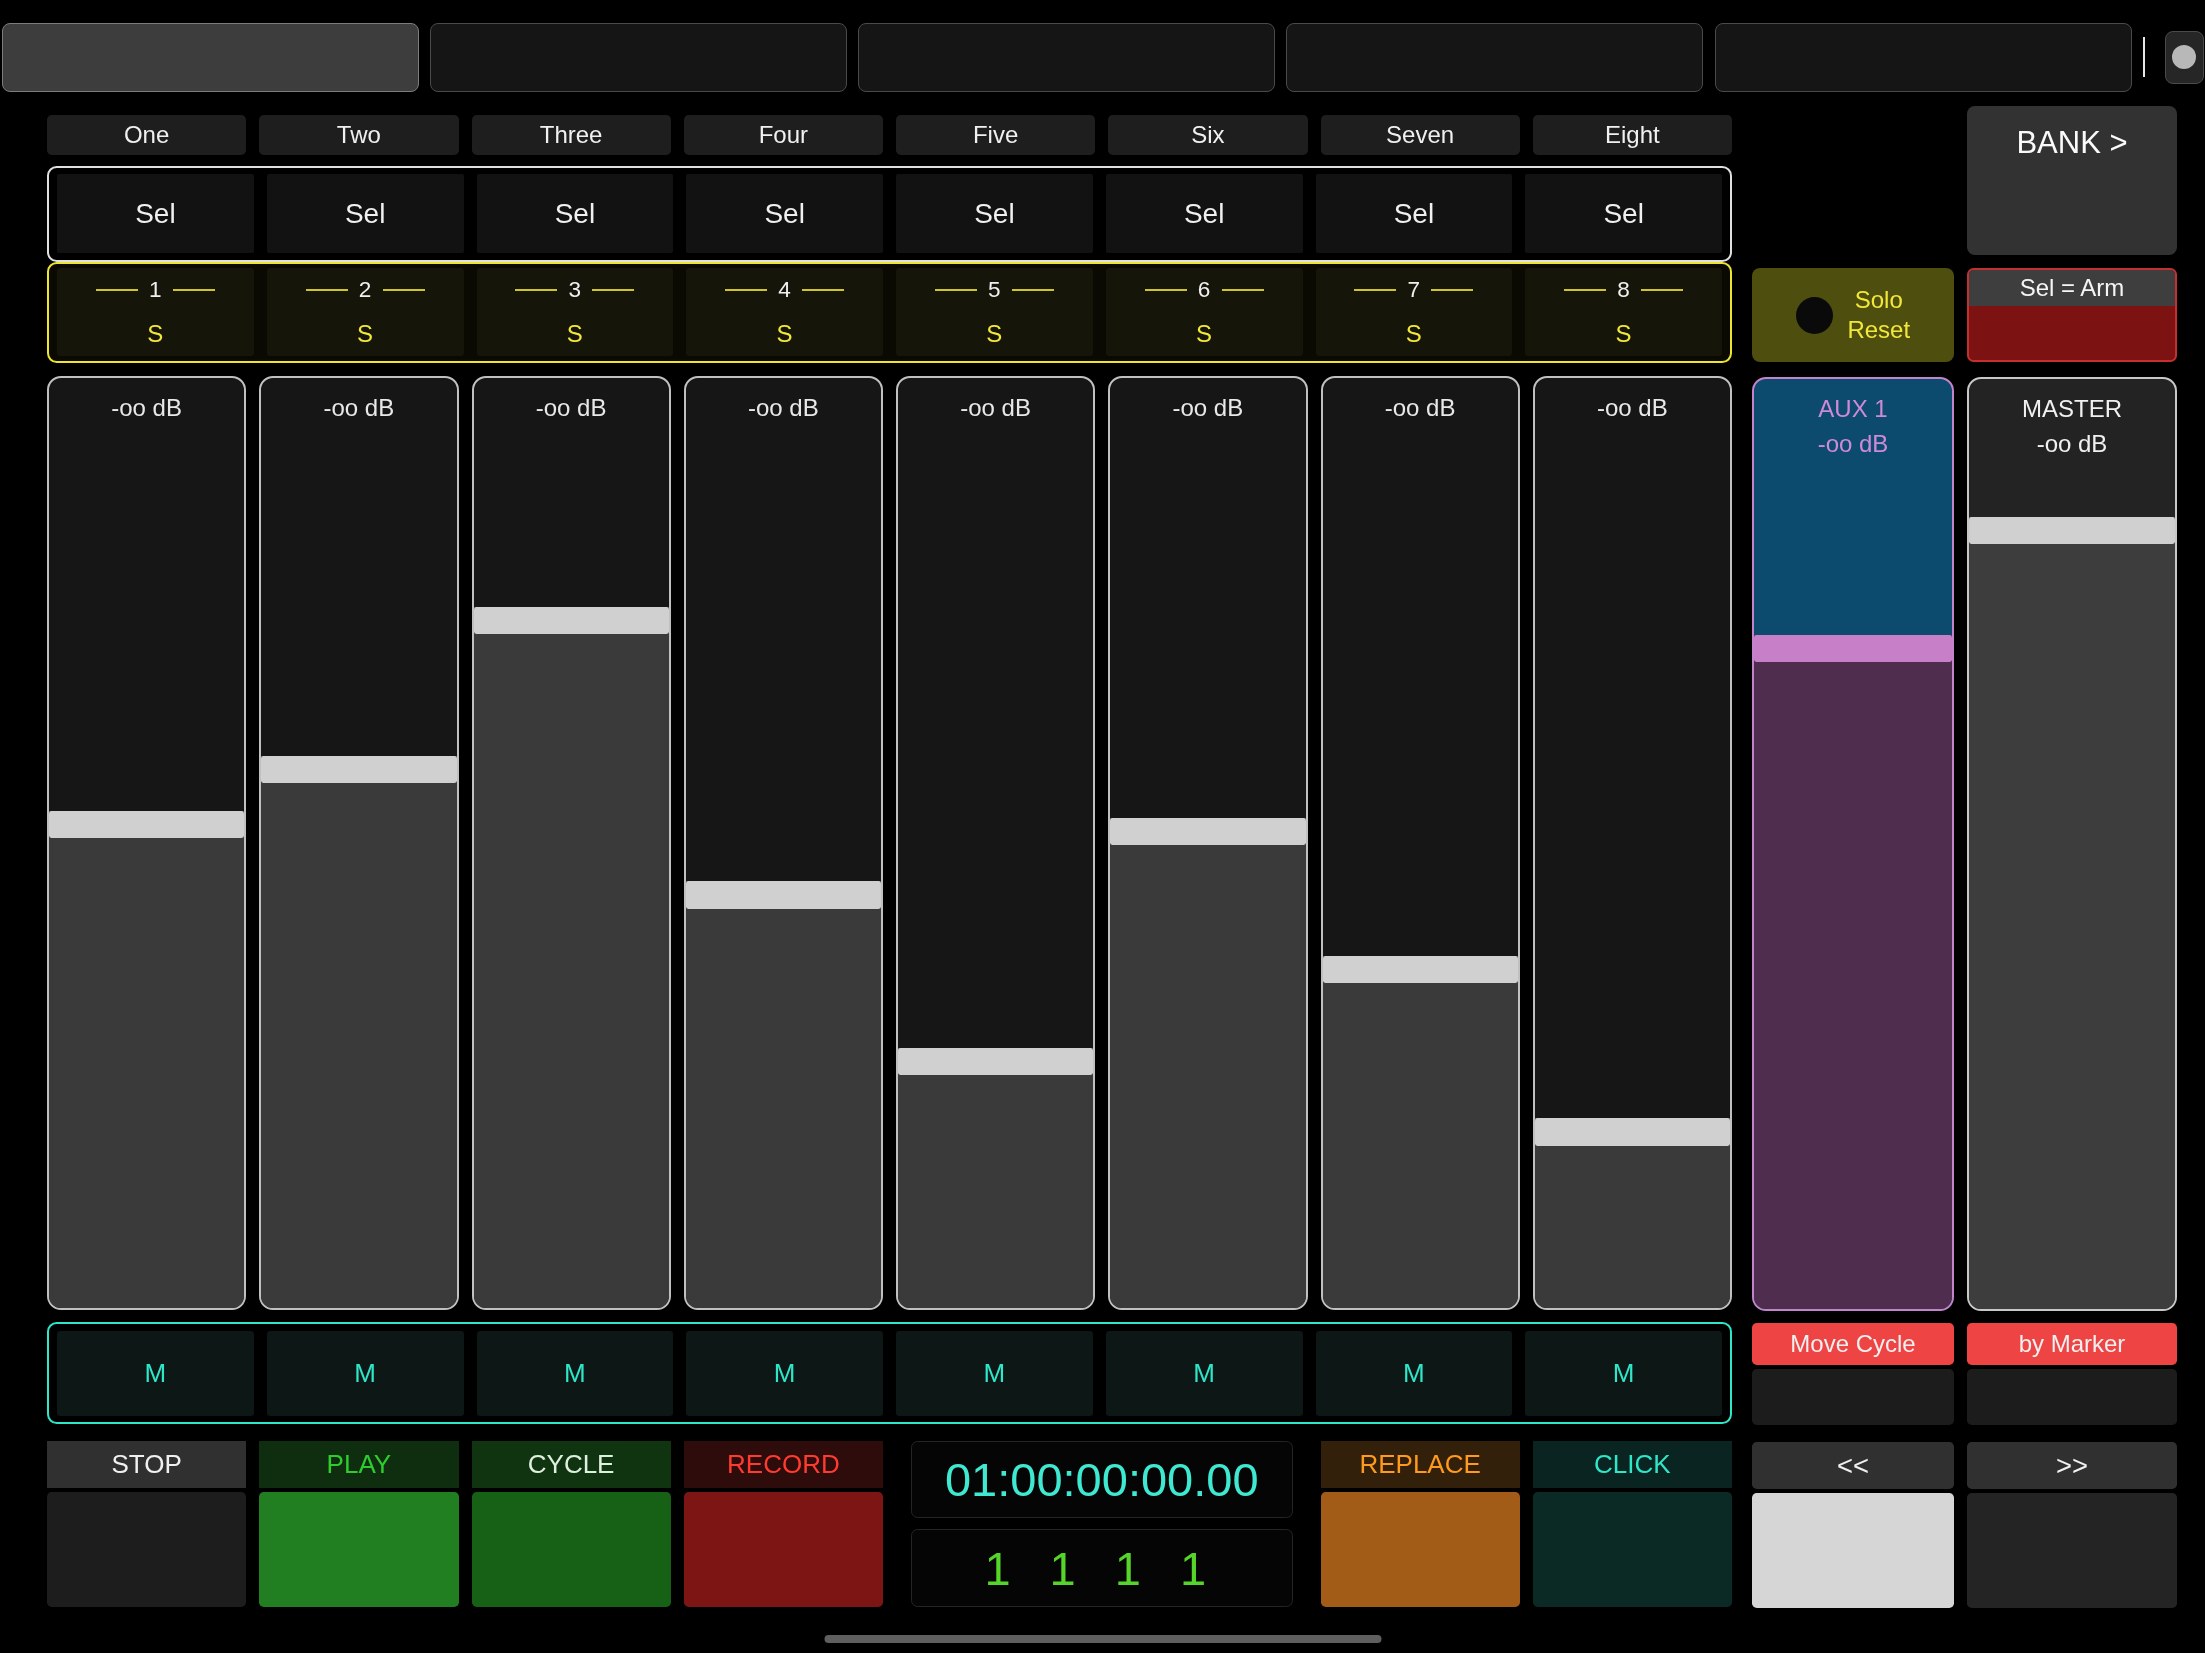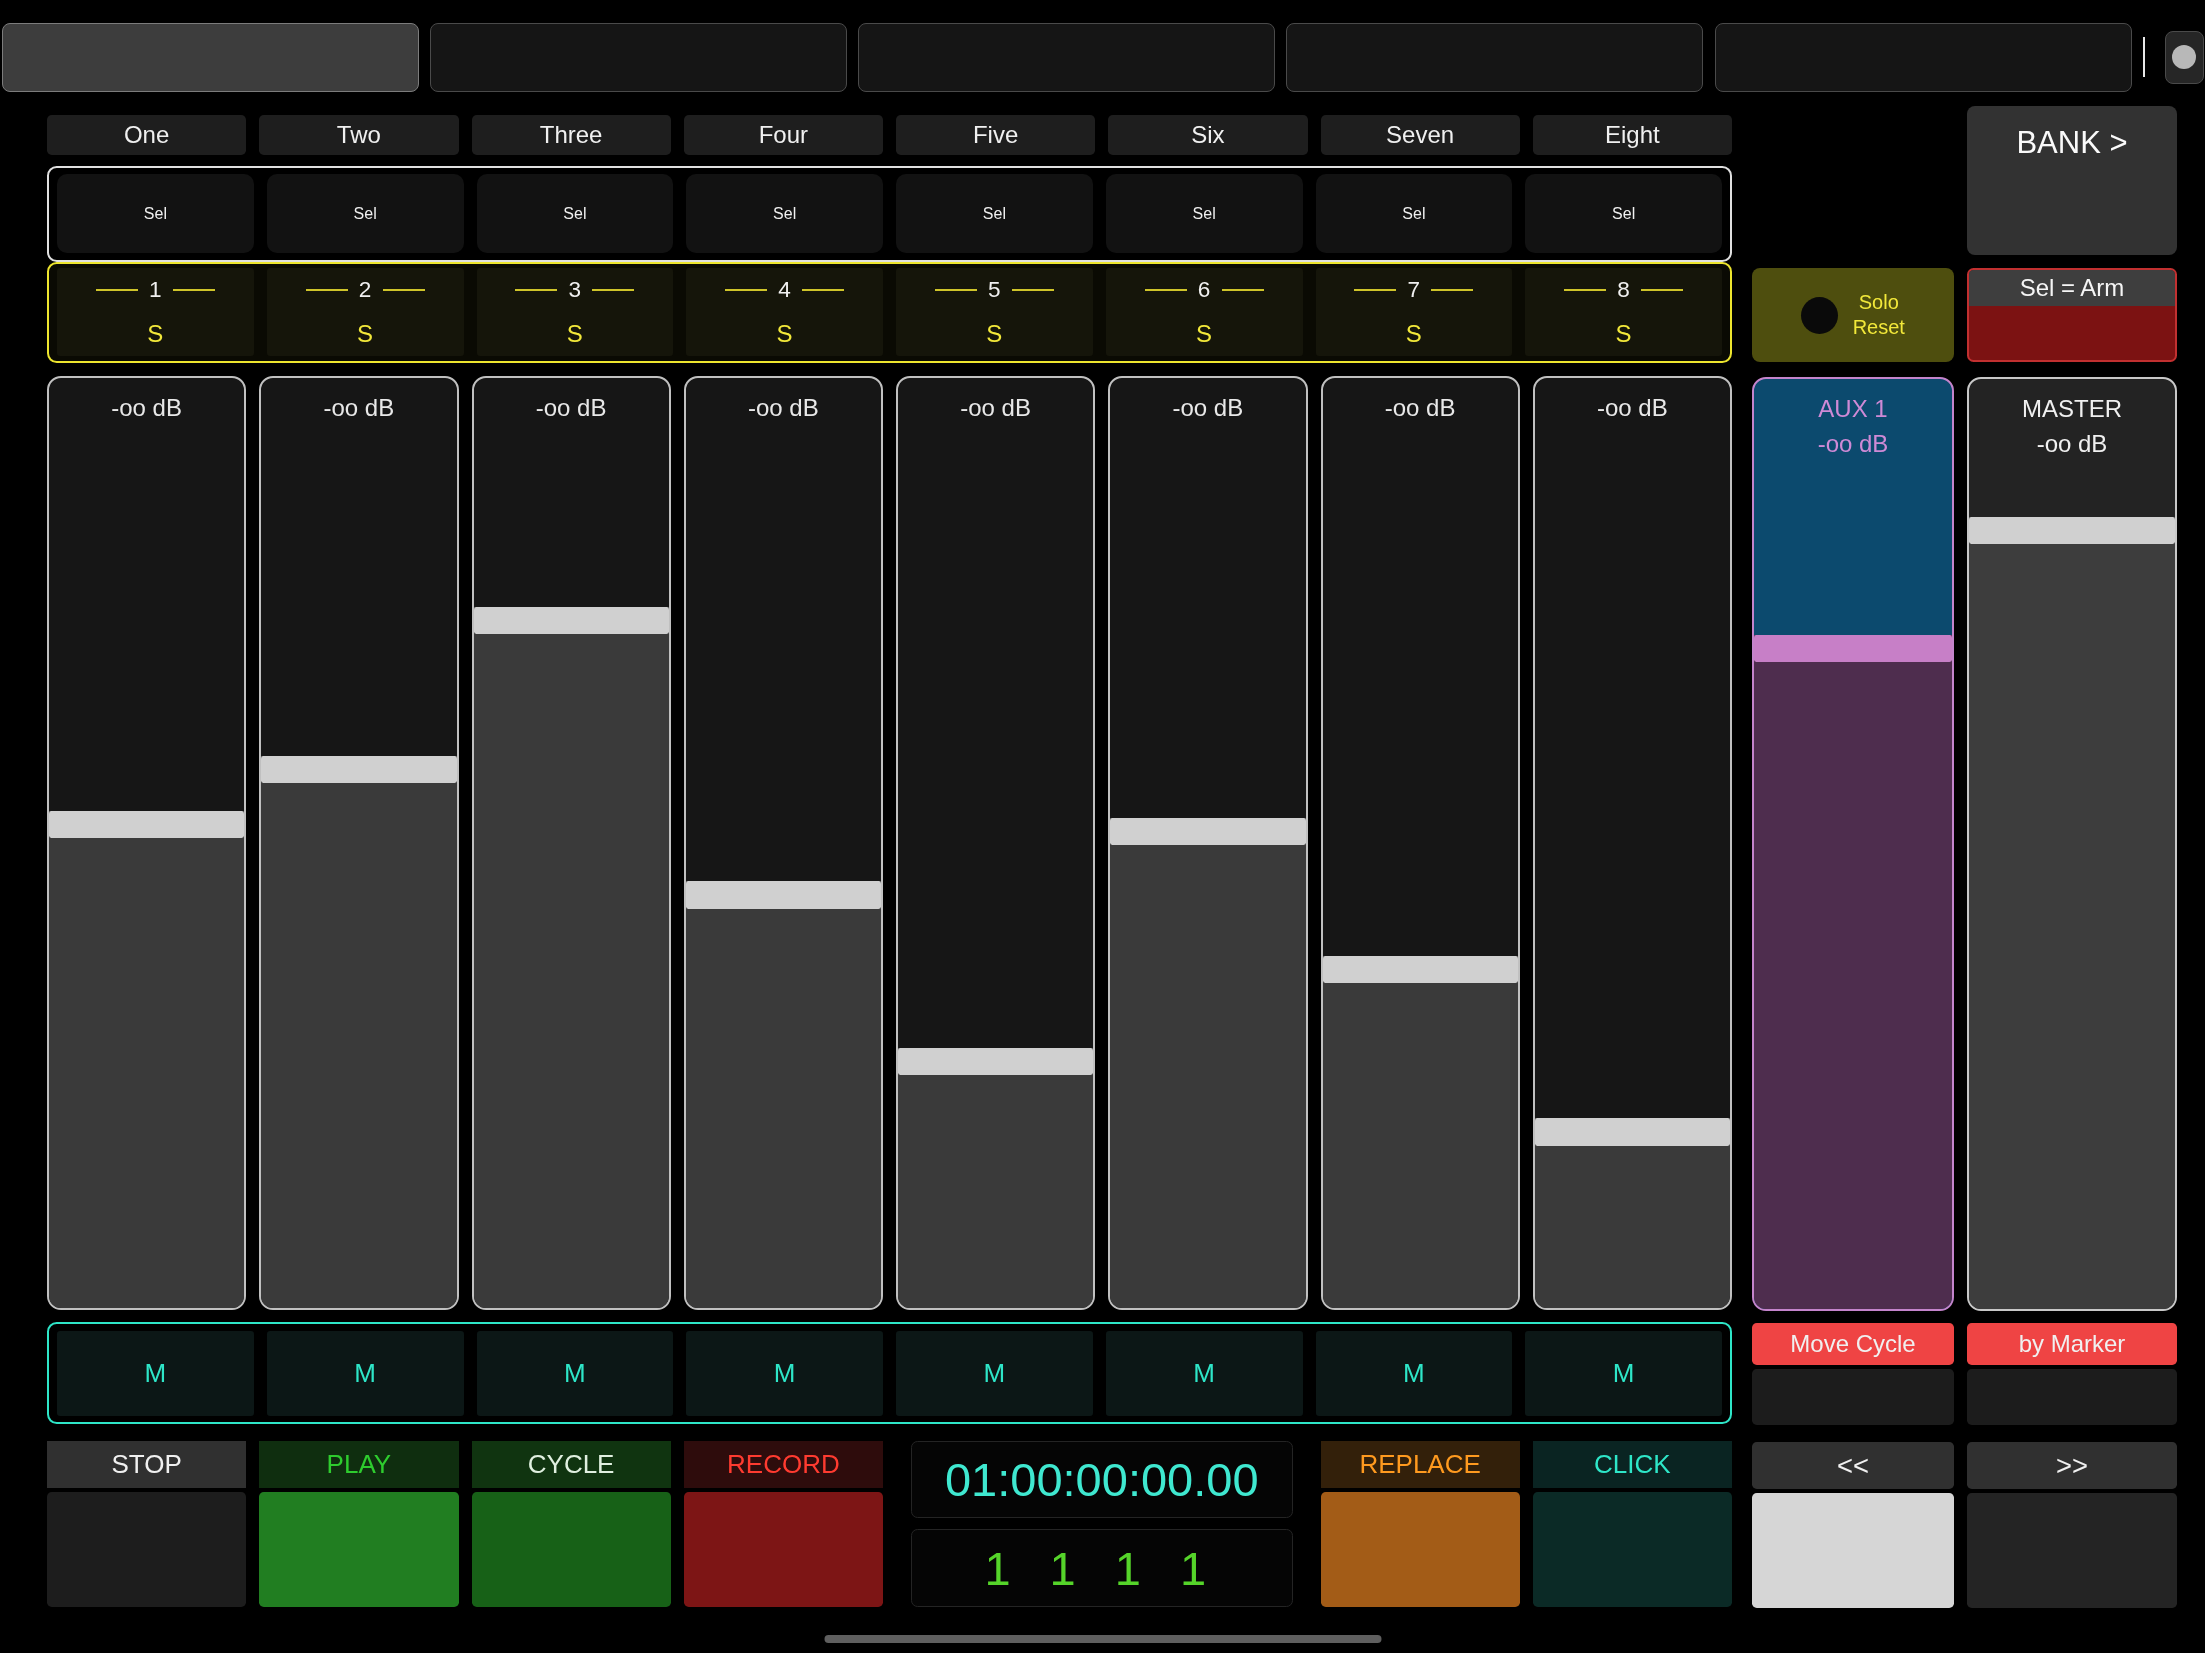--- a/index.html
+++ b/index.html
@@ -16,21 +16,21 @@
   .status-dot { width:24px; height:24px; border-radius:50%; background:#b8b8b8; }
 
   
   .left { position:absolute; left:47px; top:115px; width:1685px; }
   .grid8 { display:grid; grid-template-columns:repeat(8,1fr); gap:13px; }
 
   .row-names { height:40px; }
   .name-cell { background:#1e1e1e; border-radius:4.8px; display:flex; align-items:center; justify-content:center; color:#f0f0f0; font-size:24px; }
 
   .row-sel { margin-top:10.5px; height:96px; border:2.4px solid #e0e0e0; border-radius:9.7px; padding:6.5px 8px; background:#000; }
-  .sel-cell { background:#121212; border-radius:10px; display:flex; align-items:center; justify-content:center; color:#f0f0f0; font-size:16px; }
+  .sel-cell { background:#121212; border-radius:2px; display:flex; align-items:center; justify-content:center; color:#f0f0f0; font-size:28px; }
 
   .row-arm { height:101px; border:2.4px solid #ede52e; border-radius:9.7px; padding:4.8px 8px; background:#0a0a03; }
   .arm-cell { background:#15150a; border-radius:3.2px; display:flex; flex-direction:column; }
   .num-line { flex:1; display:flex; align-items:center; justify-content:center; gap:11.3px; }
   .dash { width:42px; height:2.4px; background:#cfc42a; }
   .num { color:#f0f0f0; font-size:22.6px; }
   .solo-btn { flex:1; display:flex; align-items:center; justify-content:center; color:#f2e83a; font-size:24px; }
 
   .row-faders { margin-top:13.7px; height:934px; }
   .fader { position:relative; border:2.4px solid #c0c0c0; border-radius:14px; background:#161616; overflow:hidden; }
@@ -63,21 +63,21 @@
   .timecode { height:77px; background:#050505; border:1.6px solid #242424; border-radius:6.5px; display:flex; align-items:center; justify-content:center; color:#3fe8d0; font-size:47px; }
   .bars { flex:1; background:#050505; border:1.6px solid #242424; border-radius:6.5px; display:flex; align-items:center; justify-content:center; color:#55d42a; font-size:47px; letter-spacing:13px; }
 
   
   .bank { position:absolute; background:#323232; border-radius:8px; color:#fafafa; font-size:31px; display:flex; justify-content:center; align-items:flex-start; padding-top:19.4px; }
   .bank-prev { left:1752px; top:106px; width:202px; height:149px; }
   .bank-next { left:1967px; top:106px; width:210px; height:149px; }
 
   .solo-reset { position:absolute; left:1752px; top:268px; width:202px; height:94px; background:#4e4e0e; border-radius:8px; display:flex; align-items:center; justify-content:center; gap:14.5px; }
   .solo-reset .circle { width:37px; height:37px; border-radius:50%; background:#0a0a0a; }
-  .solo-reset .txt { color:#f2e83a; font-size:20px; line-height:1.25; text-align:center; }
+  .solo-reset .txt { color:#f2e83a; font-size:24px; line-height:1.25; text-align:center; }
 
   .sel-arm { position:absolute; left:1967px; top:268px; width:210px; height:94px; border:2.4px solid #c23030; border-radius:6.5px; overflow:hidden; display:flex; flex-direction:column; background:#7c1212; }
   .sel-arm .label { height:36px; background:#3e3e3e; color:#f5f5f5; font-size:24px; display:flex; align-items:center; justify-content:center; }
   .sel-arm .body { flex:1; }
 
   .aux-fader { position:absolute; left:1752px; top:377px; width:202px; height:934px; border-color:#c484cc; background:#0c4a6e; }
   .aux-fader .fader-fill { background:#4e2d4e; }
   .aux-fader .fader-cap { background:#c77fc7; }
   .aux-fader .fader-value { color:#cf8ad6; }
 

